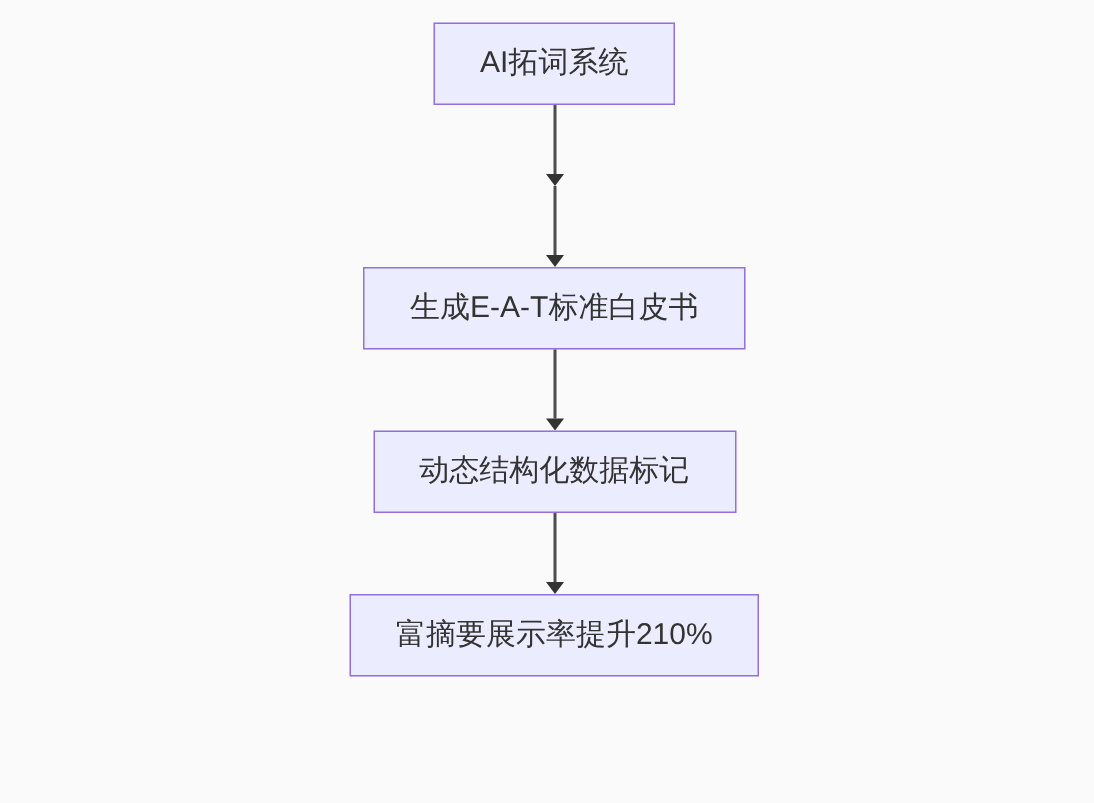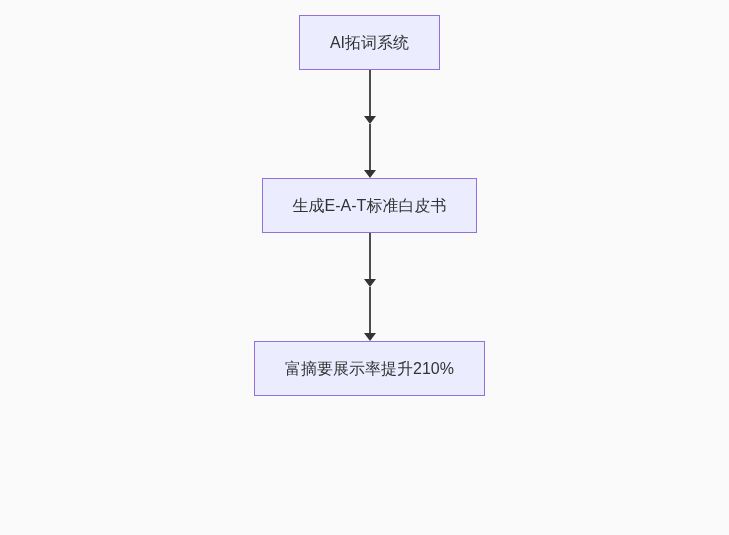--- a/index.html
+++ b/index.html
@@ -25,21 +25,21 @@
   .node {
     box-sizing: border-box;
     min-height: 55px;
     display: flex;
     align-items: center;
     justify-content: center;
     padding: 14px 30px;
     background: var(--node-fill, #ececff);
     border: 1px solid var(--node-border, #9370db);
     color: var(--text-color, #333333);
-    font-size: 16px;
+    font-size: 20px;
     line-height: 25px;
     white-space: nowrap;
   }
   .arrow {
     height: 54px;
     display: flex;
     flex-direction: column;
     align-items: center;
   }
   .arrow .line {
@@ -74,20 +74,21 @@
       <div class="head"></div>
     </div>
 
     <div class="node">生成E-A-T标准白皮书</div>
 
     <div class="arrow">
       <div class="line"></div>
       <div class="head"></div>
     </div>
 
+    <div class="node">动态结构化数据标记</div>
 
     <div class="arrow">
       <div class="line"></div>
       <div class="head"></div>
     </div>
 
     <div class="node">富摘要展示率提升210%</div>
 
   </div>
 </div>

